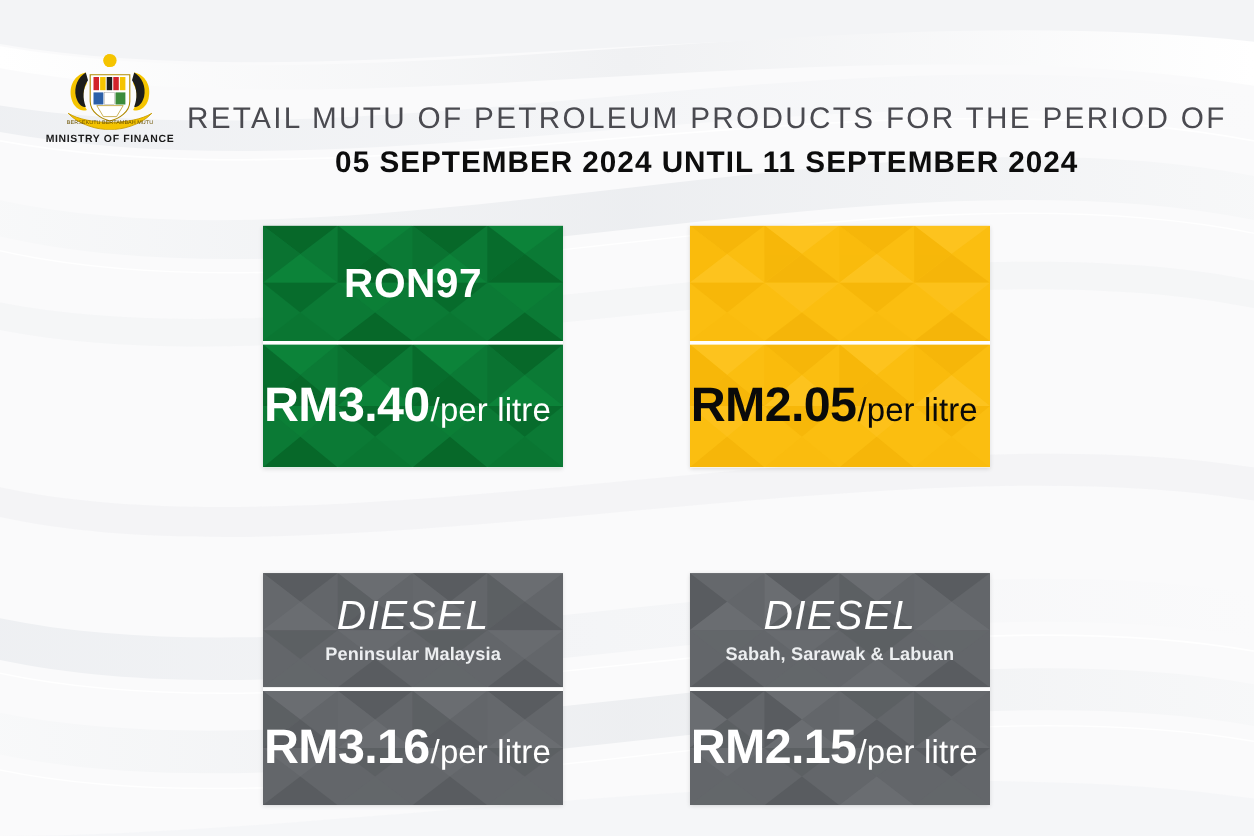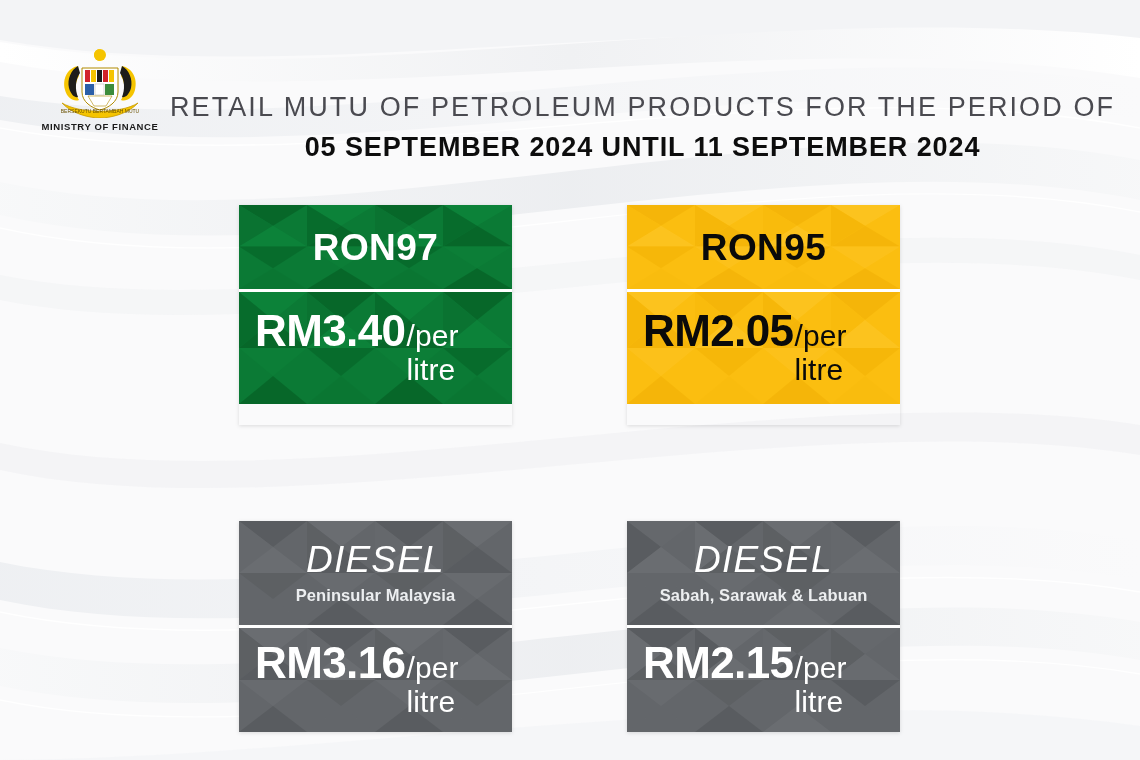--- a/index.html
+++ b/index.html
@@ -56,39 +56,39 @@
 
   .fuel-name {
     font-size:37px; font-weight:bold; letter-spacing:0.4px; line-height:1;
   }
   .fuel-name.thin { font-weight:500; letter-spacing:1.2px;font-style:italic; }
   .fuel-region {
     font-size:16.5px; font-weight:700; margin-top:8px; letter-spacing:0.1px;
   }
   .price-row {
     display:flex; align-items:baseline; justify-content:flex-start;
-    position:relative; z-index:2; width:100%; padding-left:16px;
+    position:relative; z-index:2; width:100%; padding-left:1px;
   }
   .price-main { font-size:44px; font-weight:bold; letter-spacing:-0.6px; line-height:1; }
   .price-unit { font-size:30px; font-weight:400; letter-spacing:0.1px; margin-left:1px; }
 
   
   .light .fuel-name, .light .fuel-region,
   .light .price-main, .light .price-unit { color:#ffffff; }
   .light .fuel-region { color:#eceef0; }
   
   .dark .fuel-name, .dark .price-main, .dark .price-unit { color:#0a0a0a; }
 
   
   #card-ron97   { left:239px; top:205px; width:273px; height:220px; }
   #card-ron95   { left:627px; top:205px; width:273px; height:220px; }
   #card-diesel-peninsular { left:239px; top:521px; width:273px; height:211px; }
   #card-diesel-sabah      { left:627px; top:521px; width:273px; height:211px; }
 
-  #card-ron97 .card-top, #card-ron95 .card-top { height:84px; }
+  #card-ron97 .card-top, #card-ron95 .card-top { height:105px; }
   #card-ron97 .card-bottom, #card-ron95 .card-bottom { height:112px; }
   #card-diesel-peninsular .card-top, #card-diesel-sabah .card-top { height:104px; }
   #card-diesel-peninsular .card-bottom, #card-diesel-sabah .card-bottom { height:104px; }
 </style>
 </head>
 <body>
 
 <svg id="bg-waves" viewBox="0 0 1140 760" preserveAspectRatio="none">
   <defs>
     <linearGradient id="wg1" x1="0" y1="0" x2="1" y2="0">
@@ -242,21 +242,20 @@
         <path d="M0,52 L68,52 L34,79 Z" fill="#f0ae00"></path>
           <path d="M68,52 L136,52 L102,79 Z" fill="#ffc62a"></path>
         <path d="M136,52 L204,52 L170,79 Z" fill="#f0ae00"></path>
           <path d="M204,52 L273,52 L238,79 Z" fill="#ffc62a"></path>
         <path d="M0,105 L68,105 L34,79 Z" fill="#f8ba0c"></path>
           <path d="M68,105 L136,105 L102,79 Z" fill="#eeab00"></path>
         <path d="M136,105 L204,105 L170,79 Z" fill="#f8ba0c"></path>
           <path d="M204,105 L273,105 L238,79 Z" fill="#eeab00"></path>
       </g>
     </svg>
-    <div class="ctext fuel-name">RON95</div>
   </div>
   <div class="card-divider"></div>
   <div class="card-bottom">
     <svg class="facets" viewBox="0 0 273 112" preserveAspectRatio="none">
       <rect width="273" height="112" fill="#fbbe10"></rect>
       <g opacity="0.42">
         <path d="M0,0 L68,0 L34,28 Z" fill="#ffca33"></path>
           <path d="M68,0 L136,0 L102,28 Z" fill="#eeab00"></path>
         <path d="M136,0 L204,0 L170,28 Z" fill="#ffca33"></path>
           <path d="M204,0 L273,0 L238,28 Z" fill="#eeab00"></path>

